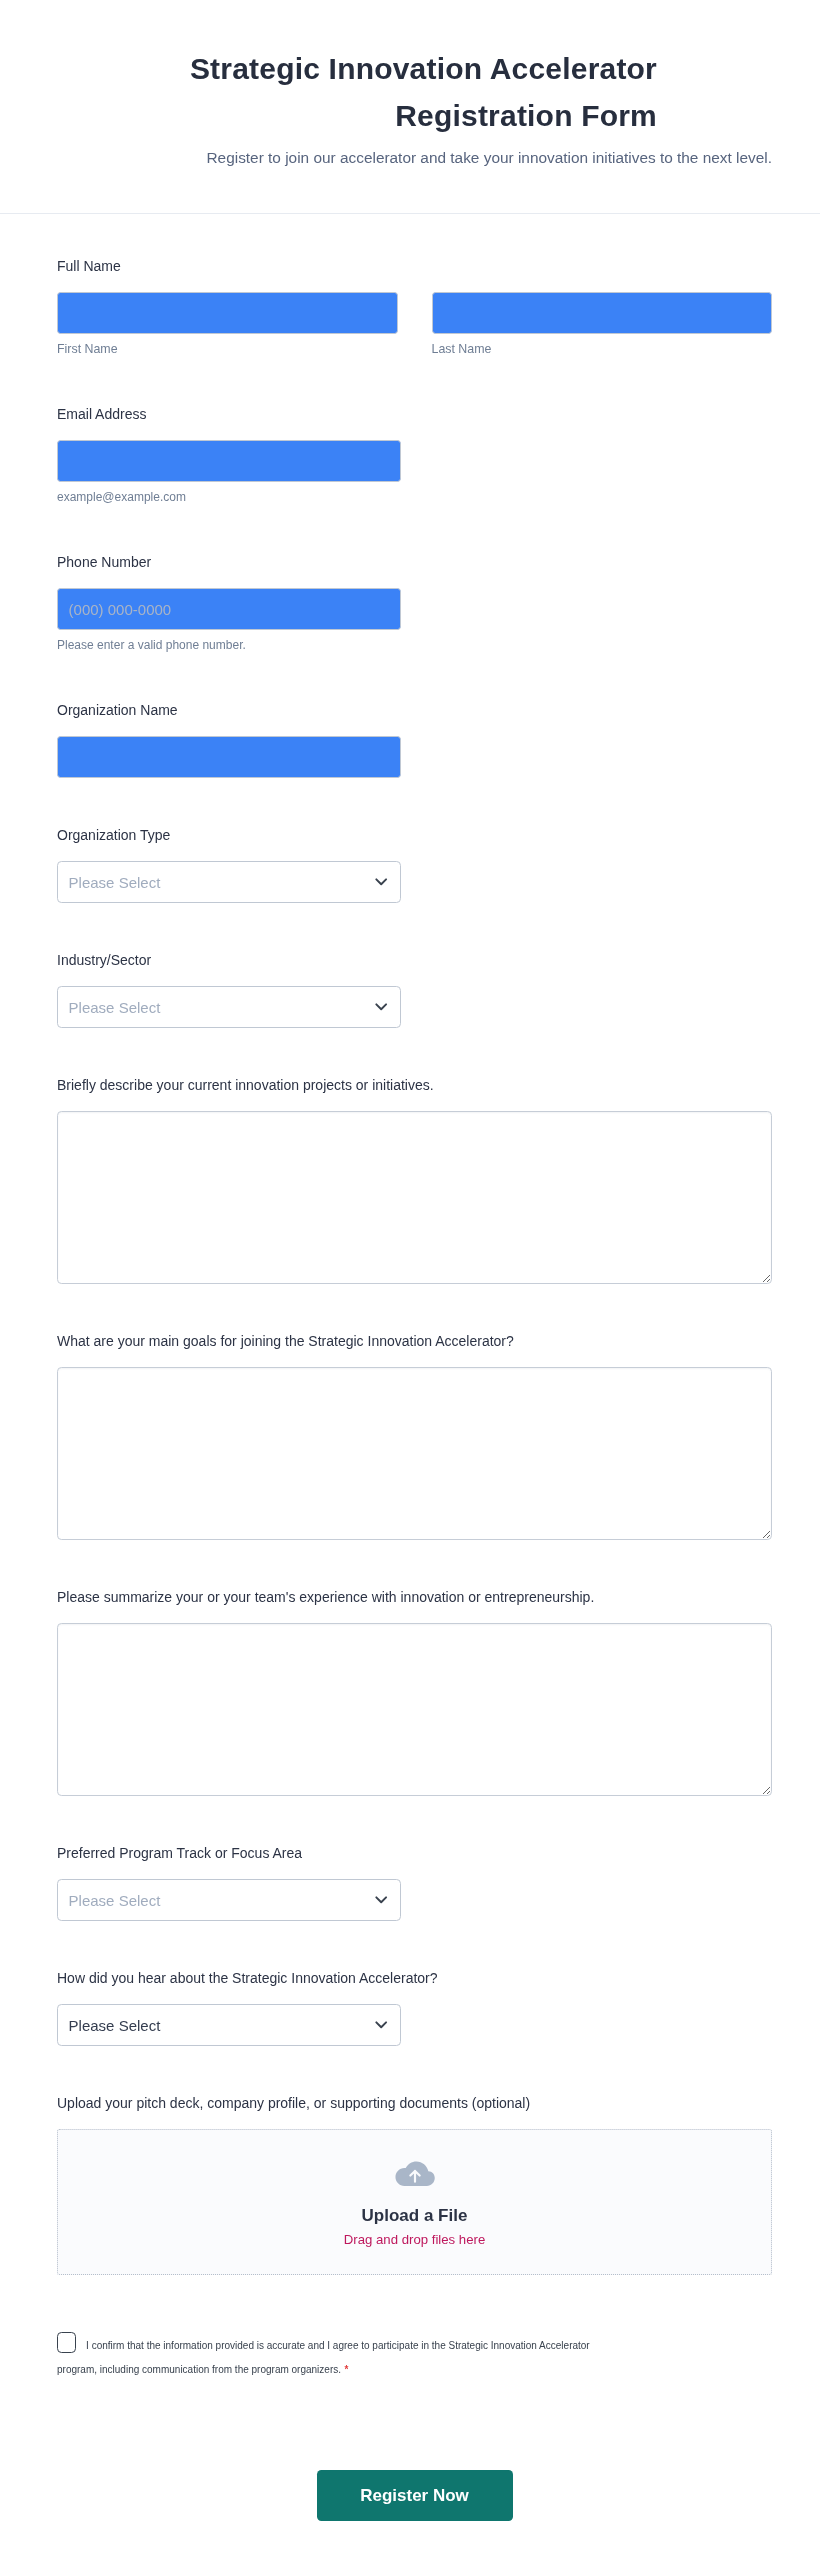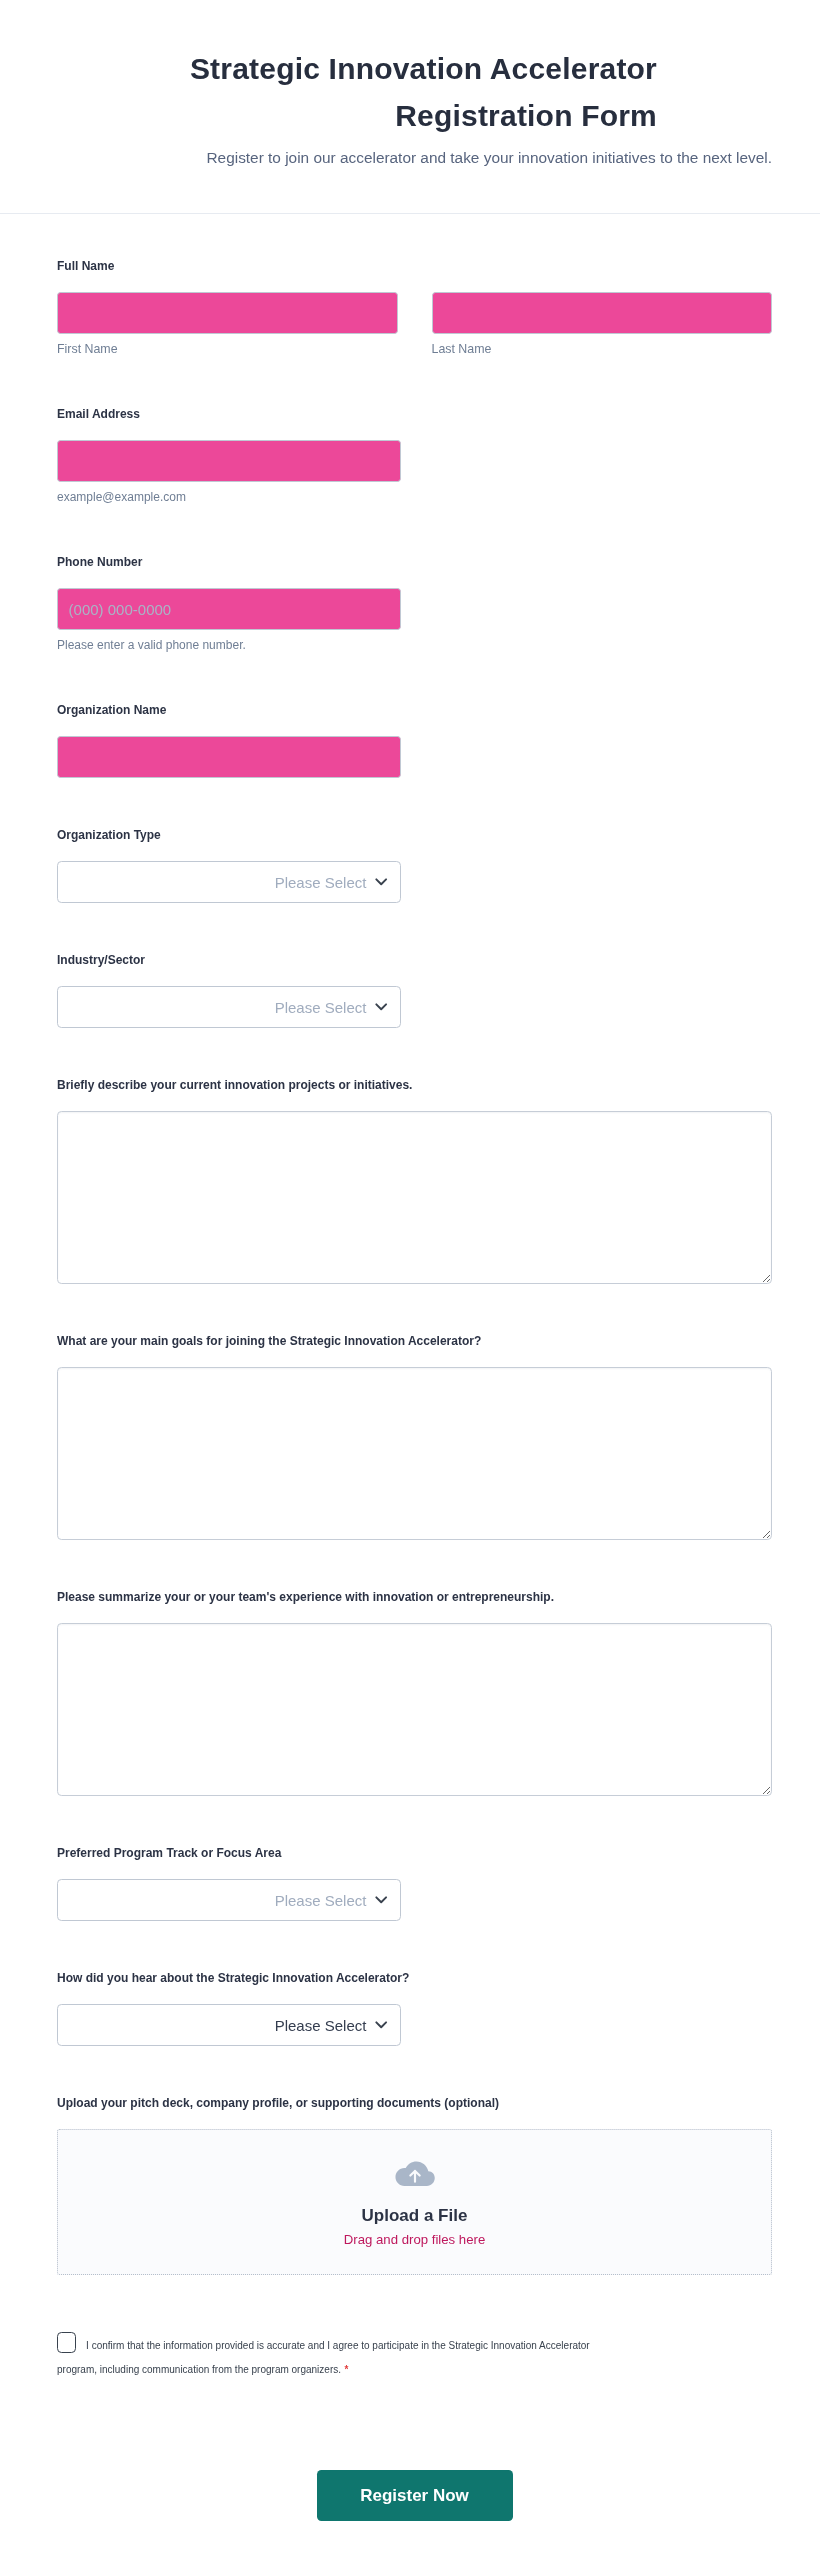--- a/index.html
+++ b/index.html
@@ -33,34 +33,34 @@
     border-top: 1.8px solid #e7ebf1;
     margin-top: 44px;
     width: 820px;
   }
 
   
   .form-body { padding-top: 41px; }
   .field { margin-bottom: 46px; }
   .q-label {
     display: block;
-    font-size: 12px;
-    font-weight: 700;
+    font-size: 14px;
+    font-weight: 400;
     color: #2c3345;
     line-height: 23px;
     max-width: 565px;
     margin-bottom: 14px;
   }
   .text-input {
     display: block;
     height: 42px;
     width: 344px;
     border: 0.9px solid #c0c8d3;
     border-radius: 3.5px;
-    background: #ec4899;
+    background: #3b82f6;
     font-family: inherit;
     font-size: 15px;
     color: #2c3345;
     padding: 0 10.6px;
     outline: none;
   }
   .text-input::placeholder { color: #a9b4c6; }
   .name-row { display: flex; gap: 34px; width: 715px; }
   .name-col { flex: 1; }
   .name-col .text-input { width: 100%; }
@@ -79,21 +79,21 @@
 
   
   .select {
     width: 344px;
     height: 42px;
     border: 0.9px solid #c0c8d3;
     border-radius: 4.4px;
     background: #fff;
     display: flex;
     align-items: center;
-    justify-content: flex-end;
+    justify-content: space-between;
     padding: 0 12.4px 0 10.6px;
     cursor: pointer;
   }
   .select-value { font-size: 15px; color: #a0acbe; }
   .select.dark .select-value { color: #343d4f; }
   .chev { flex: 0 0 auto; margin-left: 8.8px; }
 
   
   .textarea {
     display: block;

